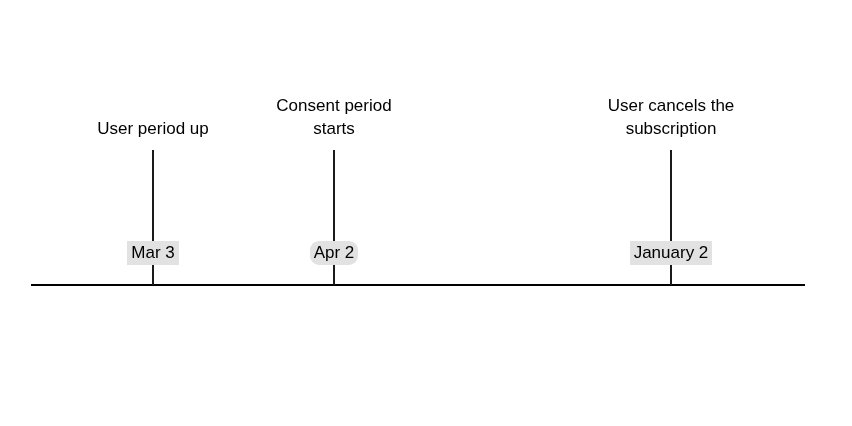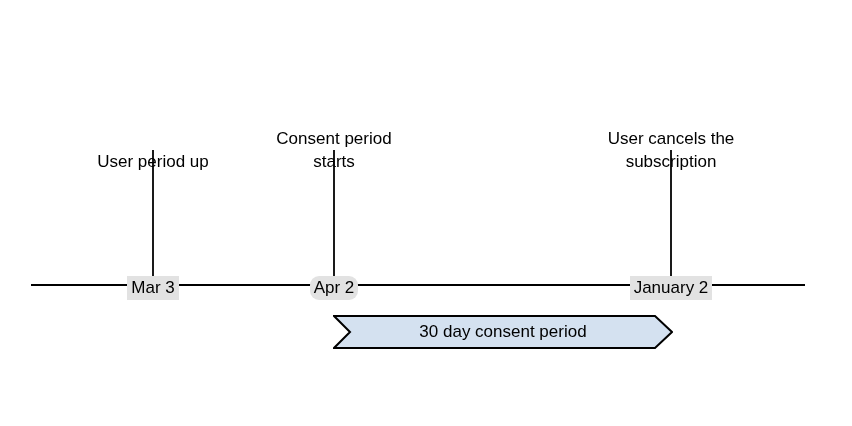--- a/index.html
+++ b/index.html
@@ -43,35 +43,33 @@
   }
   .milestone-title {
     position: absolute;
     left: -140px;
     width: 280px;
     text-align: center;
     font-size: 17px;
     line-height: 23px;
     color: #000000;
     white-space: pre-line;
-    margin-top: 33px;
   }
   .milestone-title.one-line {
     top: 117px;
   }
   .milestone-title.two-line {
     top: 94px;
   }
   .milestone-date-wrap {
     position: absolute;
     left: -140px;
     top: 241px;
     width: 280px;
     text-align: center;
-    margin-top: 35px;
   }
   .milestone-date {
     display: inline-block;
     background: #e2e2e2;
     color: #000000;
     font-size: 17px;
     line-height: 24px;
     padding: 0 4px;
   }
   
@@ -128,20 +126,14 @@
 
   <div class="milestone" style="left:671px;">
     <div class="milestone-stem" style="height: 135px;"></div>
     <div class="milestone-title two-line">User cancels the
 subscription</div>
     <div class="milestone-date-wrap">
       <span class="milestone-date" style="background: rgb(226, 226, 226);">January 2</span>
     </div>
   </div>
 
-  <div class="period-banner" style="left: 333px; top: 315px; width: 340px; height: 34px;">
-    <svg width="340" height="34" viewBox="0 0 340 34">
-      <polygon id="banner-shape" points="1,1 322,1 339,17 322,33 1,33 17,17" fill="#d4e1f0" stroke="#000000" stroke-width="2" stroke-linejoin="miter"></polygon>
-    </svg>
-    <div class="period-banner-label" style="width: 340px; height: 34px;">30 day consent period</div>
-  </div>
 
 </div>
 
 </body></html>

